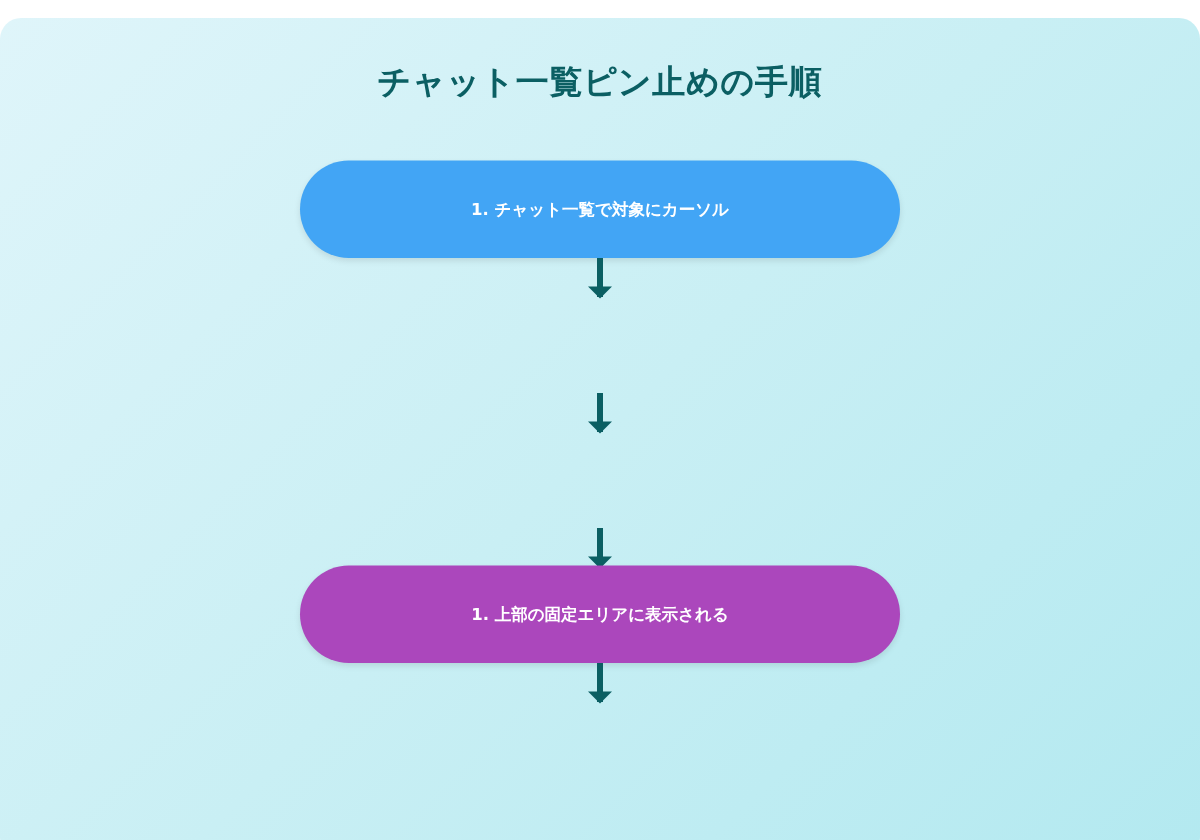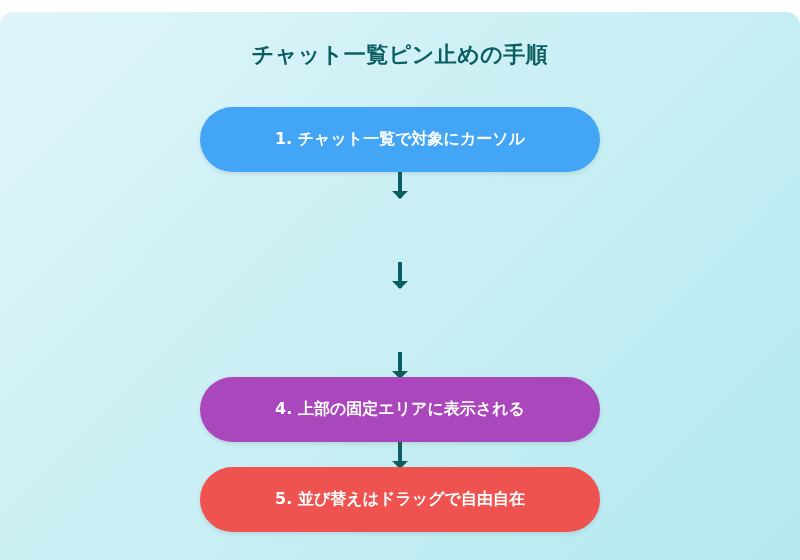--- a/index.html
+++ b/index.html
@@ -17,21 +17,21 @@
       position: absolute; left: 0; top: 28px; width: 800px;
       text-align: center;
       font-size: 22px; font-weight: bold;
       color: #0b5f63;
       letter-spacing: 0.5px;
     }
     .step {
       position: absolute; left: 200px; width: 400px; height: 65px;
       border-radius: 33px;
       display: flex; align-items: center; justify-content: center;
-      color: #ffffff; font-size: 16px; font-weight: bold;
+      color: #ffffff; font-size: 11px; font-weight: bold;
       box-shadow: 0 2px 4px rgba(0,0,0,0.10);
       cursor: default;
     }
     .arrow {
       position: absolute; left: 398px; width: 4px;
     }
     .arrow .shaft {
       position: absolute; left: 0; top: 0; width: 4px; height: 100%;
       background: #0b5f63;
     }
@@ -58,20 +58,19 @@
   <div class="arrow" style="top:250px;height:26px;">
     <div class="shaft"></div>
     <div class="head"></div>
   </div>
 
   <div class="arrow" style="top:340px;height:26px;">
     <div class="shaft"></div>
     <div class="head"></div>
   </div>
 
-  <div class="step" style="top: 365px; background: rgb(171, 71, 188);">4. 上部の固定エリアに表示される</div>
+  <div class="step" style="top: 365px; background: rgb(171, 71, 188);">1. 上部の固定エリアに表示される</div>
   <div class="arrow" style="top:430px;height:26px;">
     <div class="shaft"></div>
     <div class="head"></div>
   </div>
 
-  <div class="step" style="top: 455px; background: rgb(239, 83, 80);">5. 並び替えはドラッグで自由自在</div>
 </div>
 
 </body></html>

